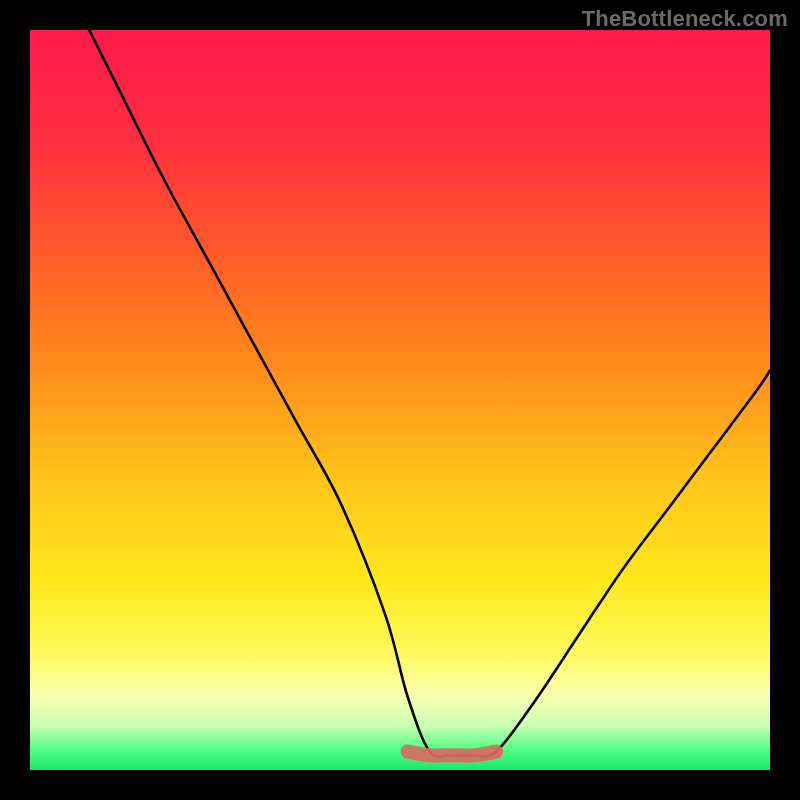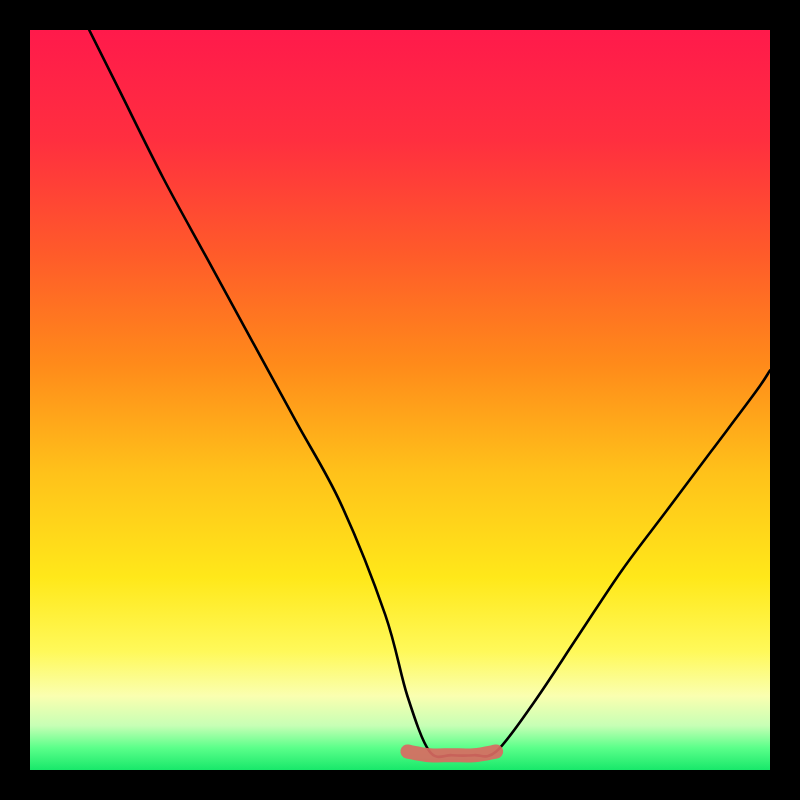--- a/index.html
+++ b/index.html
@@ -47,20 +47,21 @@
     color: #6a6a6a;
     font-size: 22px;
     font-weight: 600;
     letter-spacing: 0.2px;
   }
 </style>
 </head>
 <body>
 
 <div class="frame">
+  <div class="watermark">TheBottleneck.com</div>
 
   <div class="plot">
     <svg class="gradient" viewBox="0 0 740 740" preserveAspectRatio="none">
       <defs>
         <linearGradient id="g" x1="0" y1="0" x2="0" y2="1">
             <stop offset="0%" stop-color="#ff1a4b"></stop>
             <stop offset="15%" stop-color="#ff2f3f"></stop>
             <stop offset="30%" stop-color="#ff5a2a"></stop>
             <stop offset="45%" stop-color="#ff8a1a"></stop>
             <stop offset="60%" stop-color="#ffc21a"></stop>

